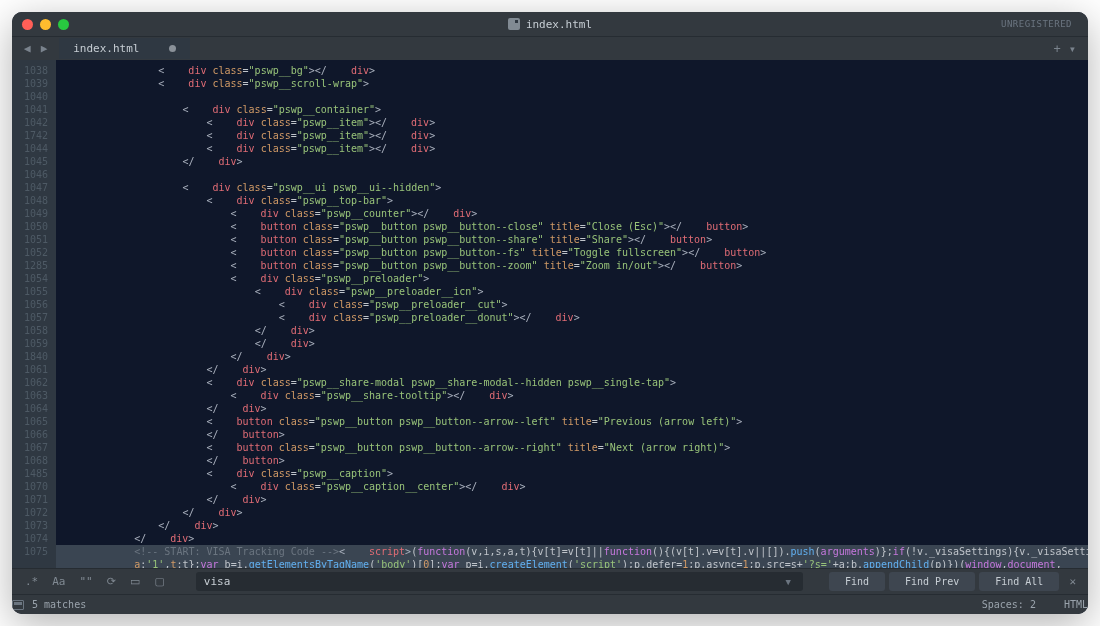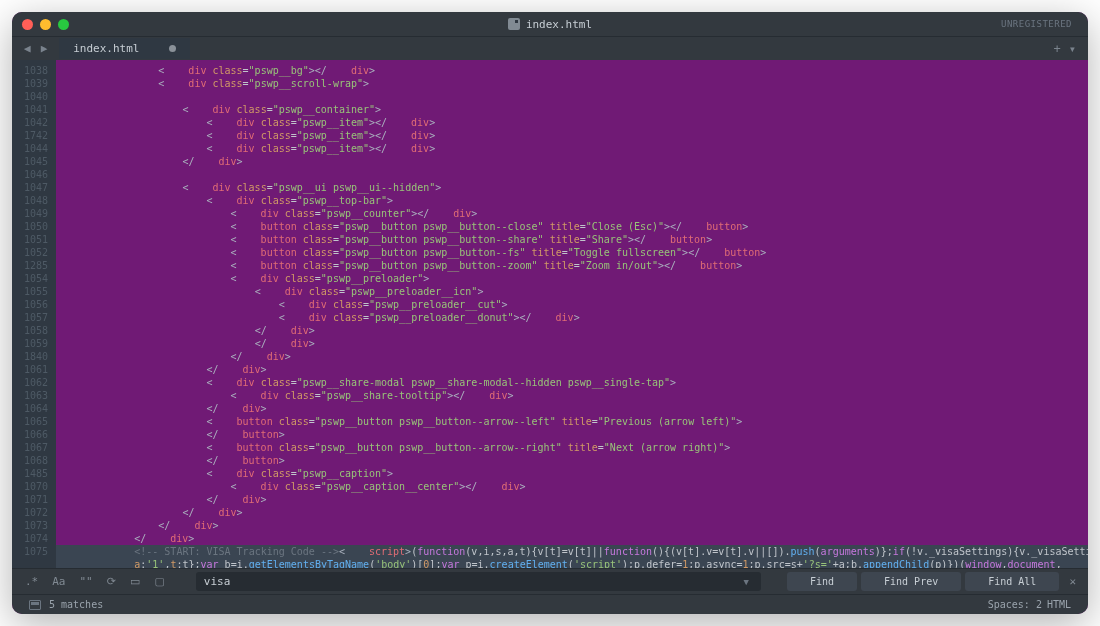--- a/index.html
+++ b/index.html
@@ -7,21 +7,21 @@
   background: #fff;
   font-family: 'Menlo', 'Monaco', 'Consolas', monospace;
   width: 1100px;
   height: 626px;
   overflow: hidden;
   padding: 12px;
 }
 .window {
   width: 100%;
   height: 100%;
-  background: #701a75;
+  background: #0f172a;
   border-radius: 10px;
   overflow: hidden;
   display: flex;
   flex-direction: column;
   box-shadow: 0 10px 40px rgba(0,0,0,0.3);
 }
 .titlebar {
   height: 24px;
   background: #33393f;
   display: flex;
@@ -94,32 +94,32 @@
   flex: 1; display: flex; align-items: center; background: #262c32; border-radius: 3px;
   padding: 3px 8px; margin: 0 20px;
 }
 .find-input {
   flex: 1; background: transparent; border: none; outline: none; color: #c7ced4;
   font-family: inherit; font-size: 11px;
 }
 .find-dropdown { color: #6b7580; font-size: 9px; padding: 0 4px; cursor: pointer; }
 .find-buttons { display: flex; gap: 4px; }
 .find-btn {
-  background: #3e4650; color: #c7ced4; border: none; padding: 4px 23px;
+  background: #3e4650; color: #c7ced4; border: none; padding: 4px 16px;
   font-size: 10px; border-radius: 3px; cursor: pointer; font-family: inherit;
 }
 .find-close { color: #818a93; padding: 0 4px; cursor: pointer; font-size: 11px; }
 
 .statusbar {
   height: 20px; background: #33393f; border-top: 1px solid #262c32;
   display: flex; align-items: center; justify-content: space-between;
-  padding: 0 17px; font-size: 10px; color: #9aa3ac;
+  padding: 0 0; font-size: 10px; color: #9aa3ac;
 }
 .status-left { display: flex; align-items: center; gap: 8px; }
-.status-right { display: flex; gap: 5px; text-align: right; }
+.status-right { display: flex; gap: 28px; text-align: right; }
 .minimap-icon {
   width: 12px; height: 10px; border: 1px solid #6b7580; border-radius: 1px; position: relative;
 }
 .minimap-icon::after {
   content: ''; position: absolute; inset: 1px 1px 4px 1px; background: #6b7580;
 }
 </style>
 </head>
 <body>
 

